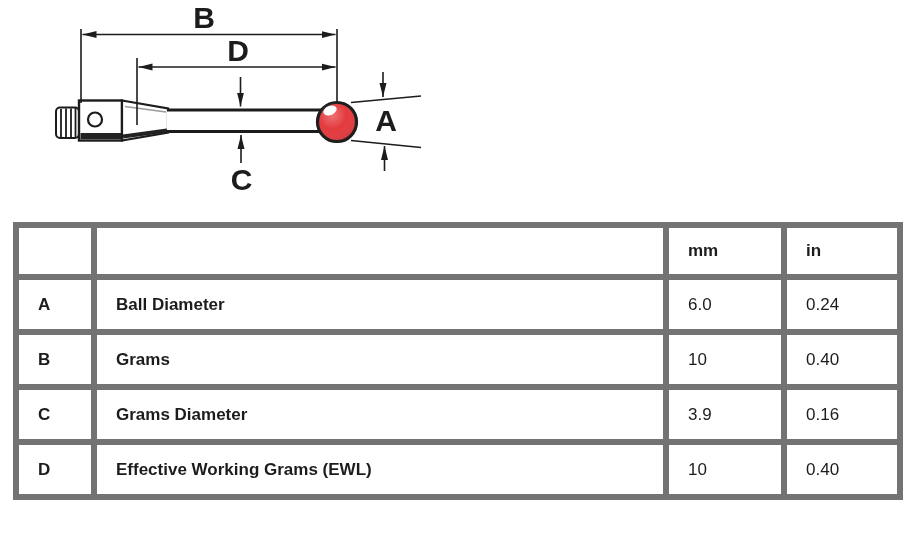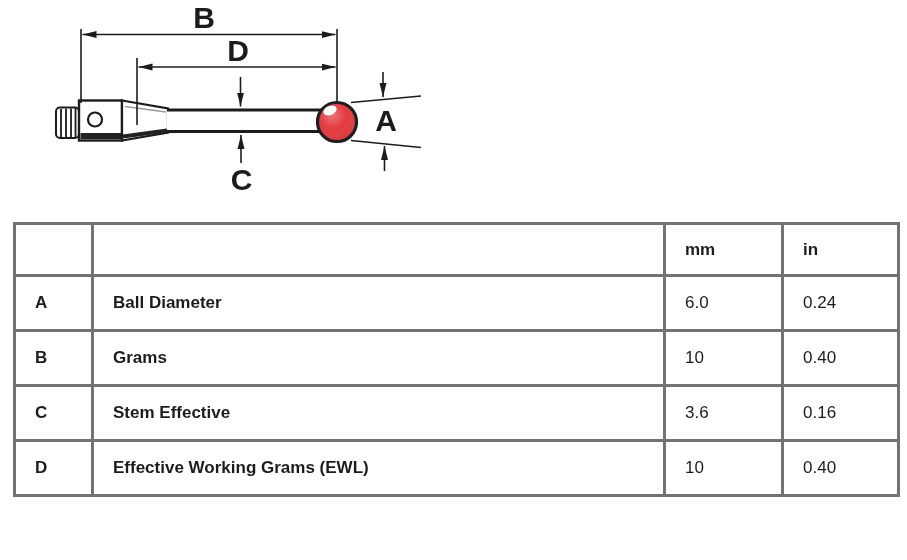--- a/index.html
+++ b/index.html
@@ -15,21 +15,21 @@
   svg.diagram { position: absolute; left: 0; top: 0; }
 
   table.dims {
     position: absolute; left: 13px; top: 222px;
     width: 884px;
     border-collapse: collapse;
     table-layout: fixed;
     background: #ffffff;
   }
   table.dims th, table.dims td {
-    border: 3px solid #737373;
+    border: 6px solid #737373;
     vertical-align: middle;
     text-align: left;
     font-size: 17px;
     padding: 0 8px 0 19px;
     overflow: hidden;
     white-space: nowrap;
   }
   table.dims th { height: 52px; font-weight: bold; }
   table.dims td { height: 55px; }
   td.letter-cell { font-weight: bold; }
@@ -127,22 +127,22 @@
         <td class="value-cell">0.24</td>
       </tr>
       <tr>
         <td class="letter-cell">B</td>
         <td class="description-cell">Grams</td>
         <td class="value-cell">10</td>
         <td class="value-cell">0.40</td>
       </tr>
       <tr>
         <td class="letter-cell">C</td>
-        <td class="description-cell">Stem Effective</td>
-        <td class="value-cell">3.6</td>
+        <td class="description-cell">Grams Diameter</td>
+        <td class="value-cell">3.9</td>
         <td class="value-cell">0.16</td>
       </tr>
       <tr>
         <td class="letter-cell">D</td>
         <td class="description-cell">Effective Working Grams (EWL)</td>
         <td class="value-cell">10</td>
         <td class="value-cell">0.40</td>
       </tr>
     </tbody>
   </table>

